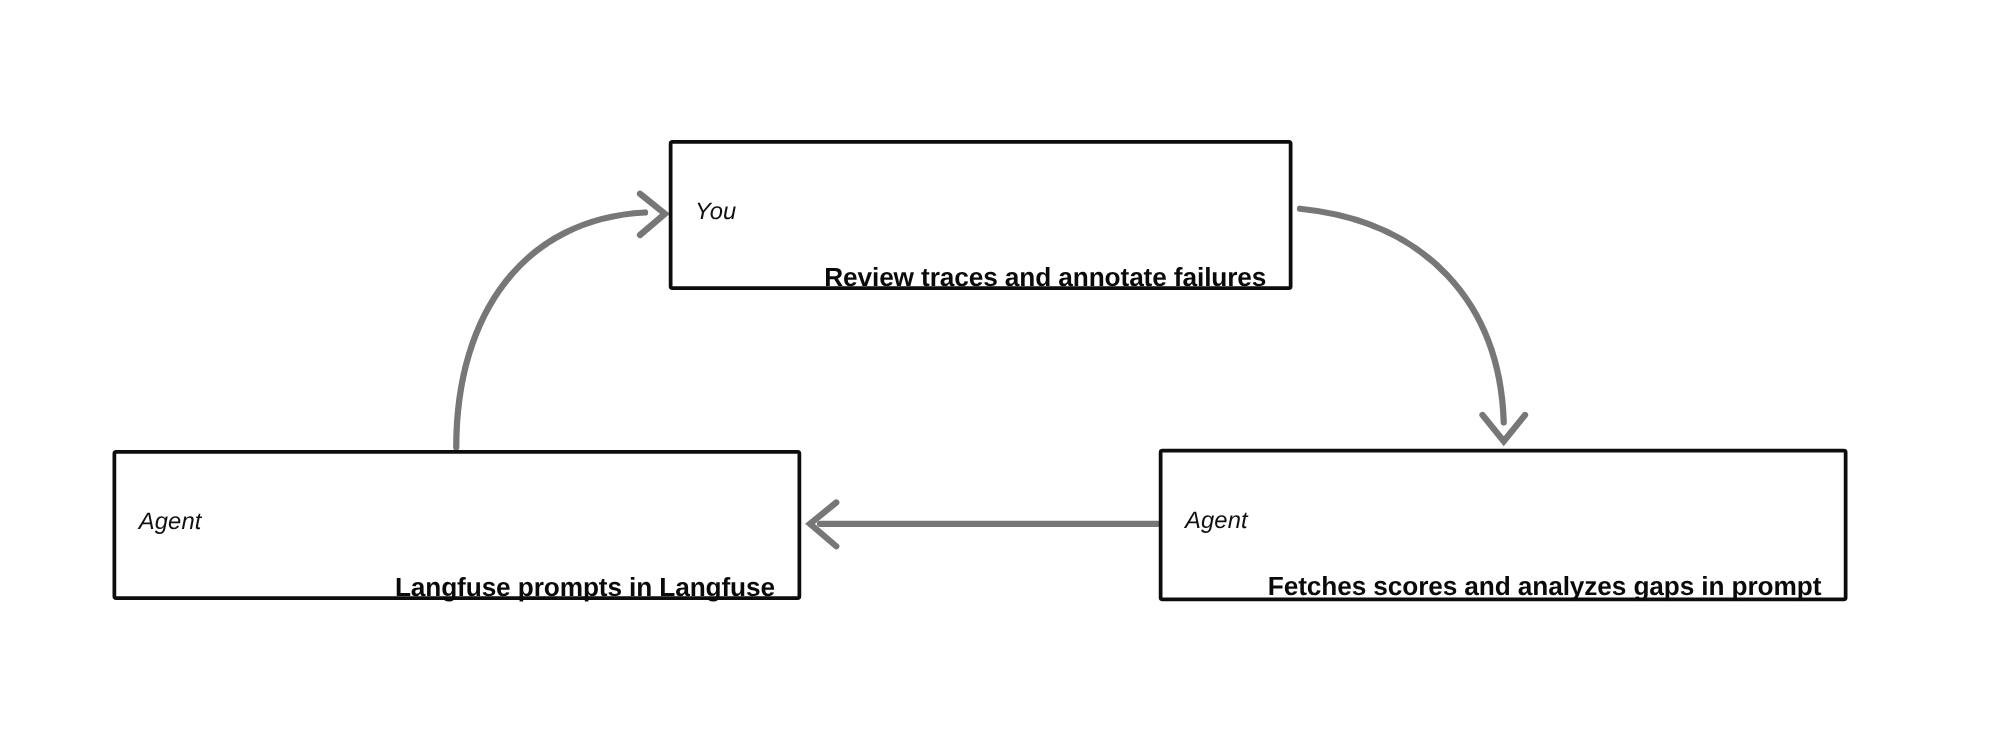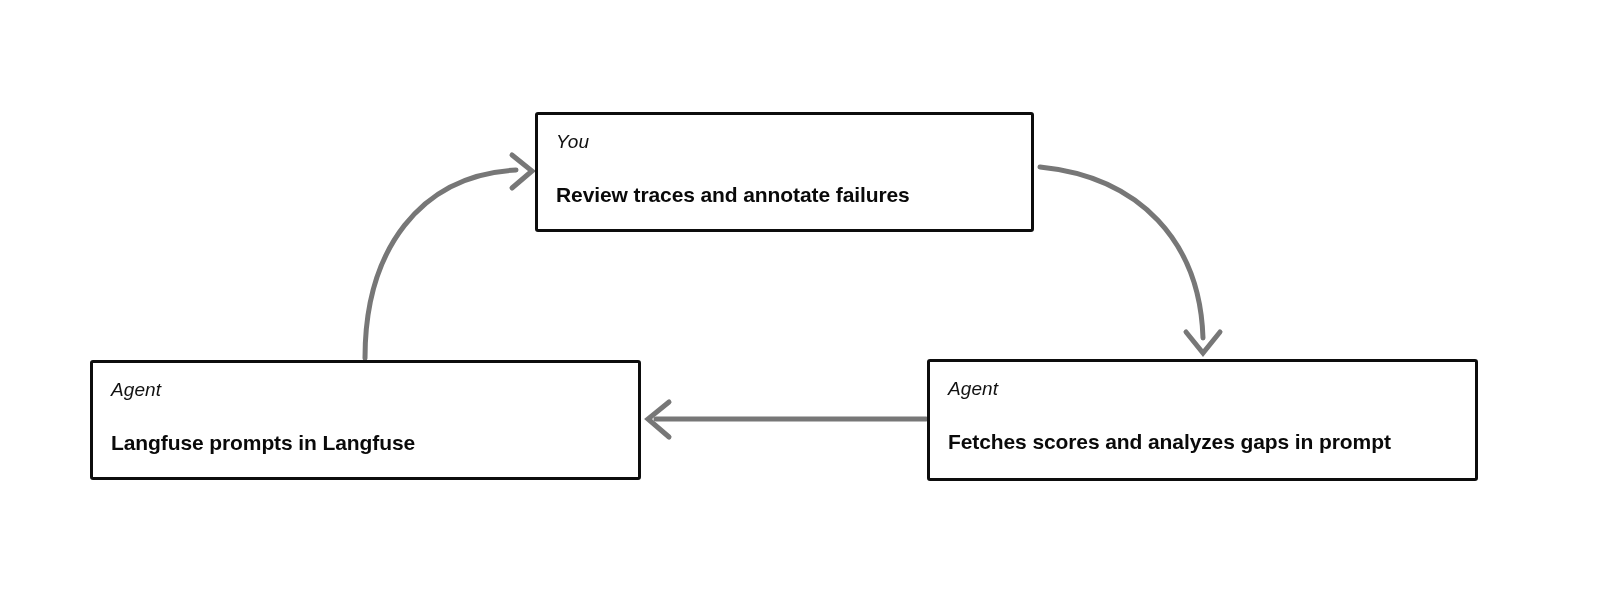--- a/index.html
+++ b/index.html
@@ -24,29 +24,31 @@
     padding: 16px 18px 0 18px;
   }
   .node-role {
     font-style: italic;
     font-weight: 400;
     font-size: 19px;
     line-height: 22px;
     color: #111111;
     letter-spacing: 0.1px;
     white-space: nowrap;
+    margin-top: 28px;
   }
   .node-title {
     font-weight: 700;
     font-size: 21px;
     line-height: 25px;
     color: #0a0a0a;
     letter-spacing: -0.1px;
     white-space: nowrap;
     margin-top: 29px;
+    text-align: right;
   }
   #node-you      { left: 535px; top: 112px; width: 499px; height: 120px; }
   #node-update   { left: 90px;  top: 360px; width: 551px; height: 120px; }
   #node-fetch    { left: 927px; top: 359px; width: 551px; height: 122px; }
 
   #edges {
     position: absolute;
     left: 0; top: 0;
     width: 1600px;
     height: 603px;

